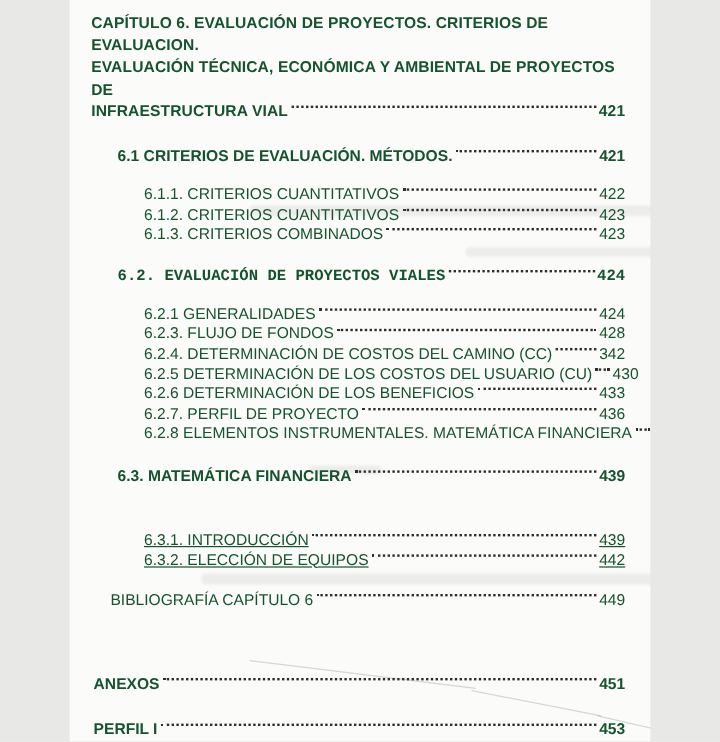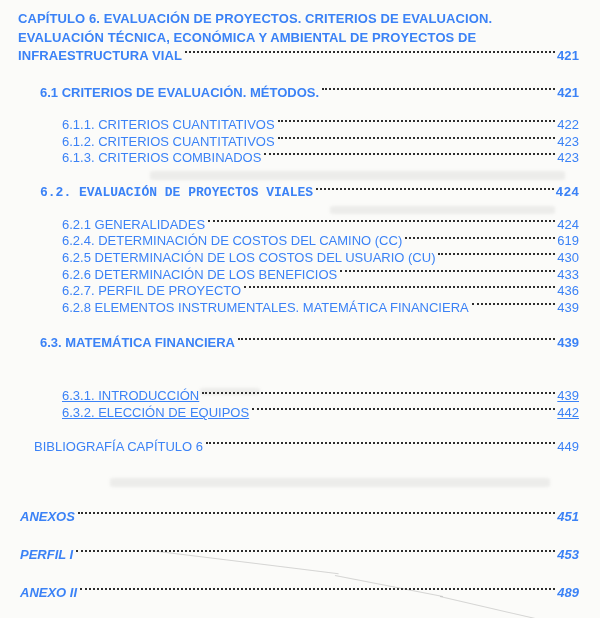--- a/index.html
+++ b/index.html
@@ -2,26 +2,26 @@
 <html><head>
 <meta charset="utf-8">
 <style>
   html, body {
     margin: 0;
     padding: 0;
     background: #e8e8e6;
   }
   .page {
     position: relative;
-    width: 600px;
+    width: 484px;
     height: 618px;
     margin: 0 auto;
     background: #fbfbf9;
     font-family: "Liberation Sans", sans-serif;
-    color: #3b82f6;
+    color: #14532d;
     overflow: hidden;
     box-sizing: border-box;
   }
   .content {
     position: absolute;
     left: 18px;
     right: 21px;
     top: 10px;
   }
   .bold { font-weight: bold; }
@@ -51,21 +51,21 @@
     position: absolute;
     left: 0;
     right: 0;
     bottom: 3px;
     border-bottom: 2px dotted #2e2e2e;
   }
   .pagenum { white-space: nowrap; }
 
   
   .ind-0 { margin-left: 0; }          
-  .ind-annex { margin-left: 2px; font-style: italic; }    
+  .ind-annex { margin-left: 2px; }    
   .ind-1 { margin-left: 22px; }       
   .ind-2 { margin-left: 44px; }       
 
   
   .mt-sec61   { margin-top: 19px; }
   .mt-group1  { margin-top: 15px; }
   .mt-sec62   { margin-top: 17px; font-family: Liberation Mono, monospace; }
   .mt-group2  { margin-top: 15px; }
   .mt-sec63   { margin-top: 18px; }
   .mt-group3  { margin-top: 36px; text-decoration: underline; }
@@ -135,23 +135,28 @@
       <span class="pagenum">424</span>
     </div>
 
     <div class="mt-group2">
       <div class="row ind-2">
         <span class="label">6.2.1 GENERALIDADES</span>
         <span class="leader"></span>
         <span class="pagenum">424</span>
       </div>
       <div class="row ind-2">
+        <span class="label">6.2.3. FLUJO DE FONDOS</span>
+        <span class="leader"></span>
+        <span class="pagenum">428</span>
+      </div>
+      <div class="row ind-2">
         <span class="label">6.2.4. DETERMINACIÓN DE COSTOS DEL CAMINO (CC)</span>
         <span class="leader"></span>
-        <span class="pagenum">619</span>
+        <span class="pagenum">342</span>
       </div>
       <div class="row ind-2">
         <span class="label">6.2.5 DETERMINACIÓN DE LOS COSTOS DEL USUARIO (CU)</span>
         <span class="leader"></span>
         <span class="pagenum">430</span>
       </div>
       <div class="row ind-2">
         <span class="label">6.2.6 DETERMINACIÓN DE LOS BENEFICIOS</span>
         <span class="leader"></span>
         <span class="pagenum">433</span>

